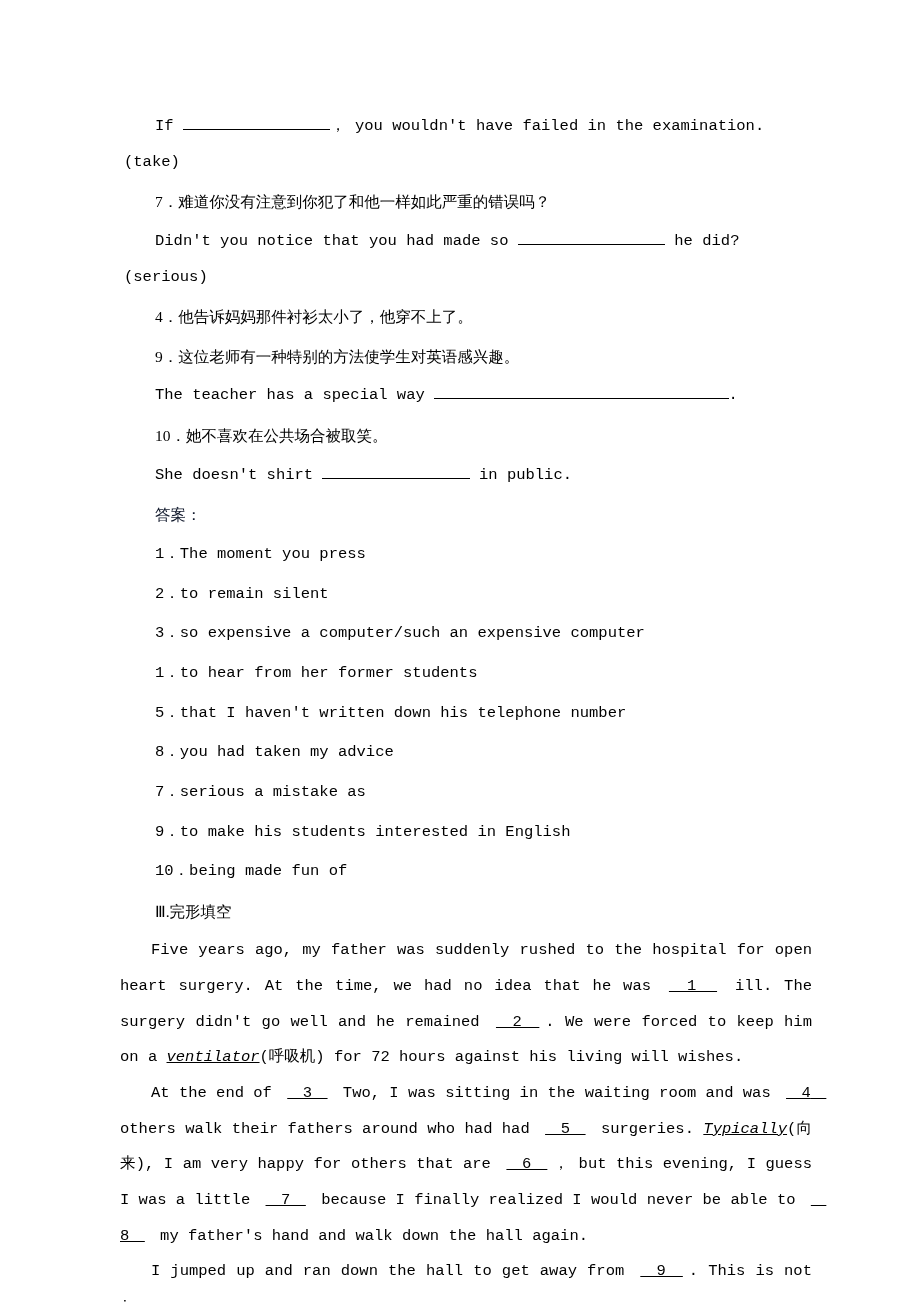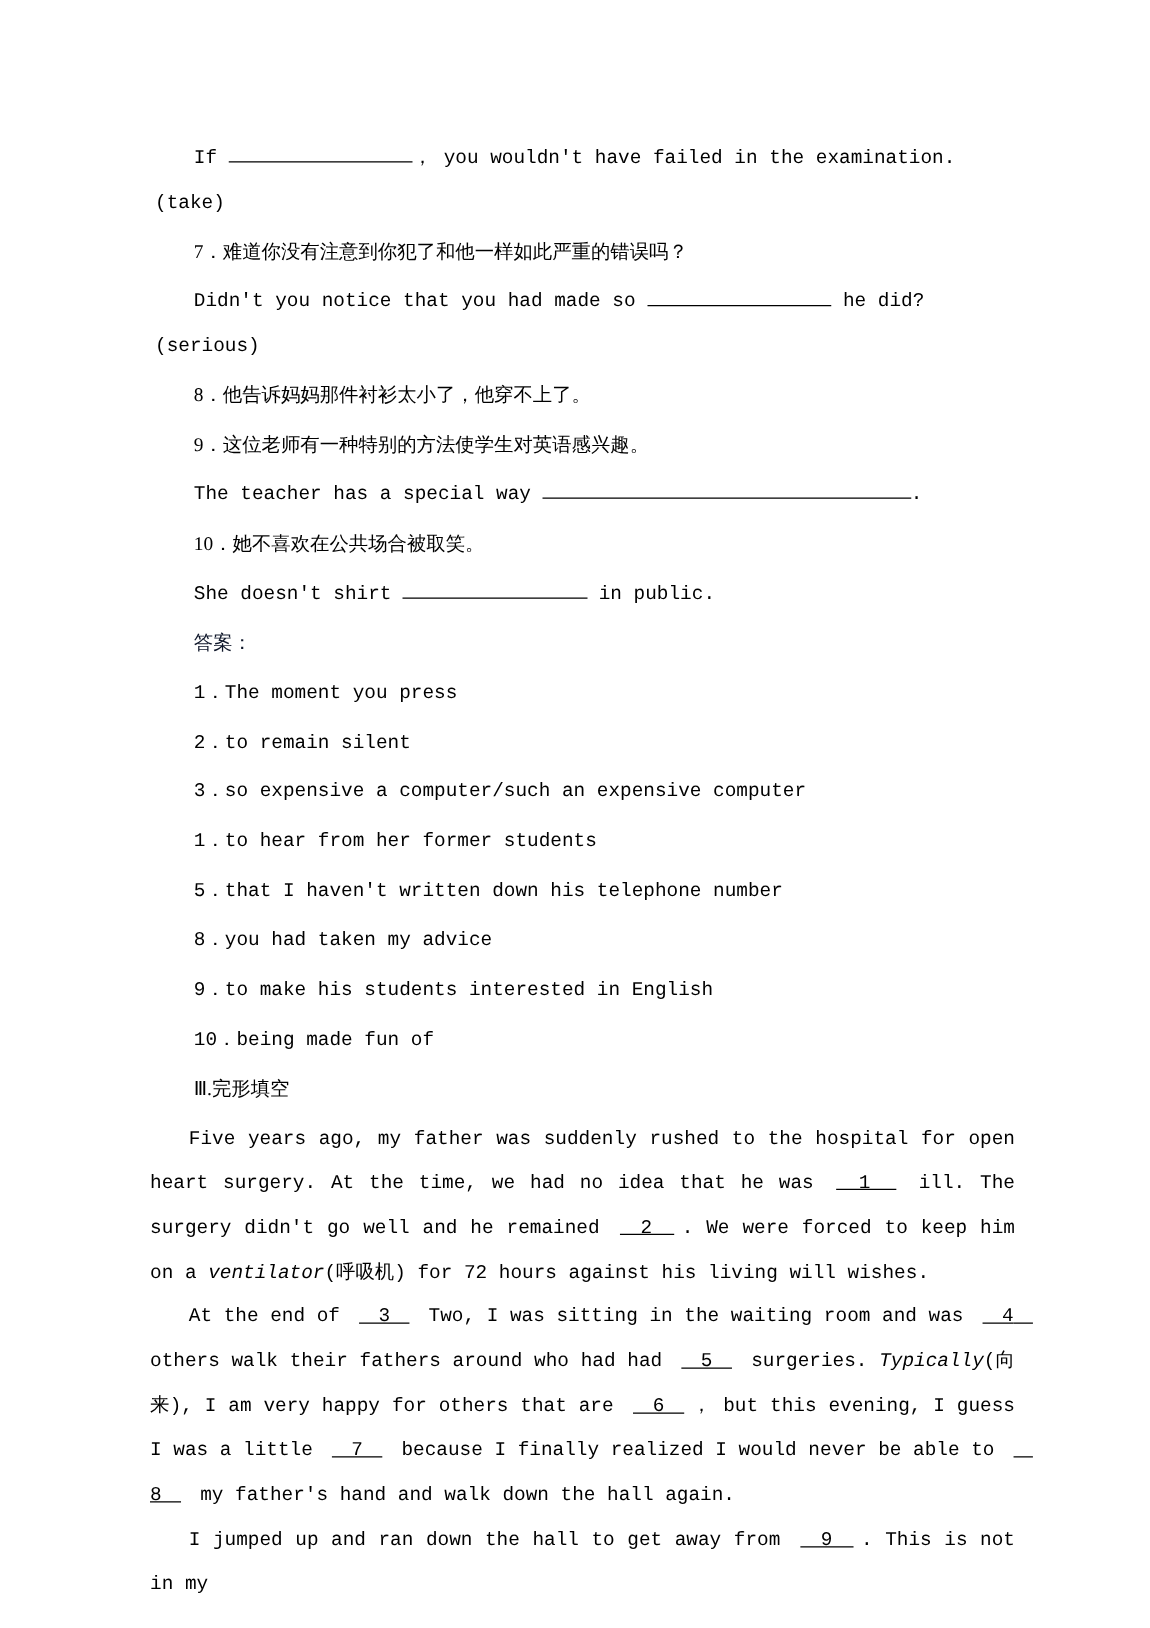--- a/index.html
+++ b/index.html
@@ -41,51 +41,53 @@
     height: 1em;
     vertical-align: baseline;
   }
   .para {
     text-indent: 2em;
     margin: 0;
     text-align: justify;
   }
   .em {
     font-style: italic;
+    text-decoration: underline;
   }
   .cloze {
     text-decoration: underline;
     padding: 0 6px;
   }
 </style>
 </head>
 <body>
 
 <div class="page">
 
   <p class="line mono"><span>If </span><span class="blank-short"></span><span>， you wouldn't have failed in the examination.(take)</span></p>
 
   <p class="line">7．难道你没有注意到你犯了和他一样如此严重的错误吗？</p>
   <p class="line mono"><span>Didn't you notice that you had made so </span><span class="blank-short"></span><span> he did? (serious)</span></p>
 
-  <p class="line">8．他告诉妈妈那件衬衫太小了，他穿不上了。</p>
+  <p class="line">4．他告诉妈妈那件衬衫太小了，他穿不上了。</p>
 
   <p class="line">9．这位老师有一种特别的方法使学生对英语感兴趣。</p>
   <p class="line mono"><span>The teacher has a special way </span><span class="blank-long"></span><span>.</span></p>
 
   <p class="line">10．她不喜欢在公共场合被取笑。</p>
   <p class="line mono"><span>She doesn't shirt </span><span class="blank-short"></span><span> in public.</span></p>
 
   <p class="line red">答案：</p>
   <p class="line mono">1．The moment you press</p>
   <p class="line mono">2．to remain silent</p>
   <p class="line mono">3．so expensive a computer/such an expensive computer</p>
   <p class="line mono">1．to hear from her former students</p>
   <p class="line mono">5．that I haven't written down his telephone number</p>
   <p class="line mono">8．you had taken my advice</p>
+  <p class="line mono">7．serious a mistake as</p>
   <p class="line mono">9．to make his students interested in English</p>
   <p class="line mono">10．being made fun of</p>
 
   <p class="line">Ⅲ.完形填空</p>
 
   <p class="para mono"><span>Five years ago, my father was suddenly rushed to the hospital for open heart surgery. At the time, we had no idea that he was </span><span class="cloze">　1　</span><span> ill. The surgery didn't go well and he remained </span><span class="cloze">　2　</span><span>. We were forced to keep him on a </span><span class="em">ventilator</span><span>(呼吸机) for 72 hours against his living will wishes.</span></p>
 
   <p class="para mono"><span>At the end of </span><span class="cloze">　3　</span><span> Two, I was sitting in the waiting room and was </span><span class="cloze">　4　</span><span> others walk their fathers around who had had </span><span class="cloze">　5　</span><span> surgeries. </span><span class="em">Typically</span><span>(向来), I am very happy for others that are </span><span class="cloze">　6　</span><span>， but this evening, I guess I was a little </span><span class="cloze">　7　</span><span> because I finally realized I would never be able to </span><span class="cloze">　8　</span><span> my father's hand and walk down the hall again.</span></p>
 
   <p class="para mono"><span>I jumped up and ran down the hall to get away from </span><span class="cloze">　9　</span><span>. This is not in my </span></p>

